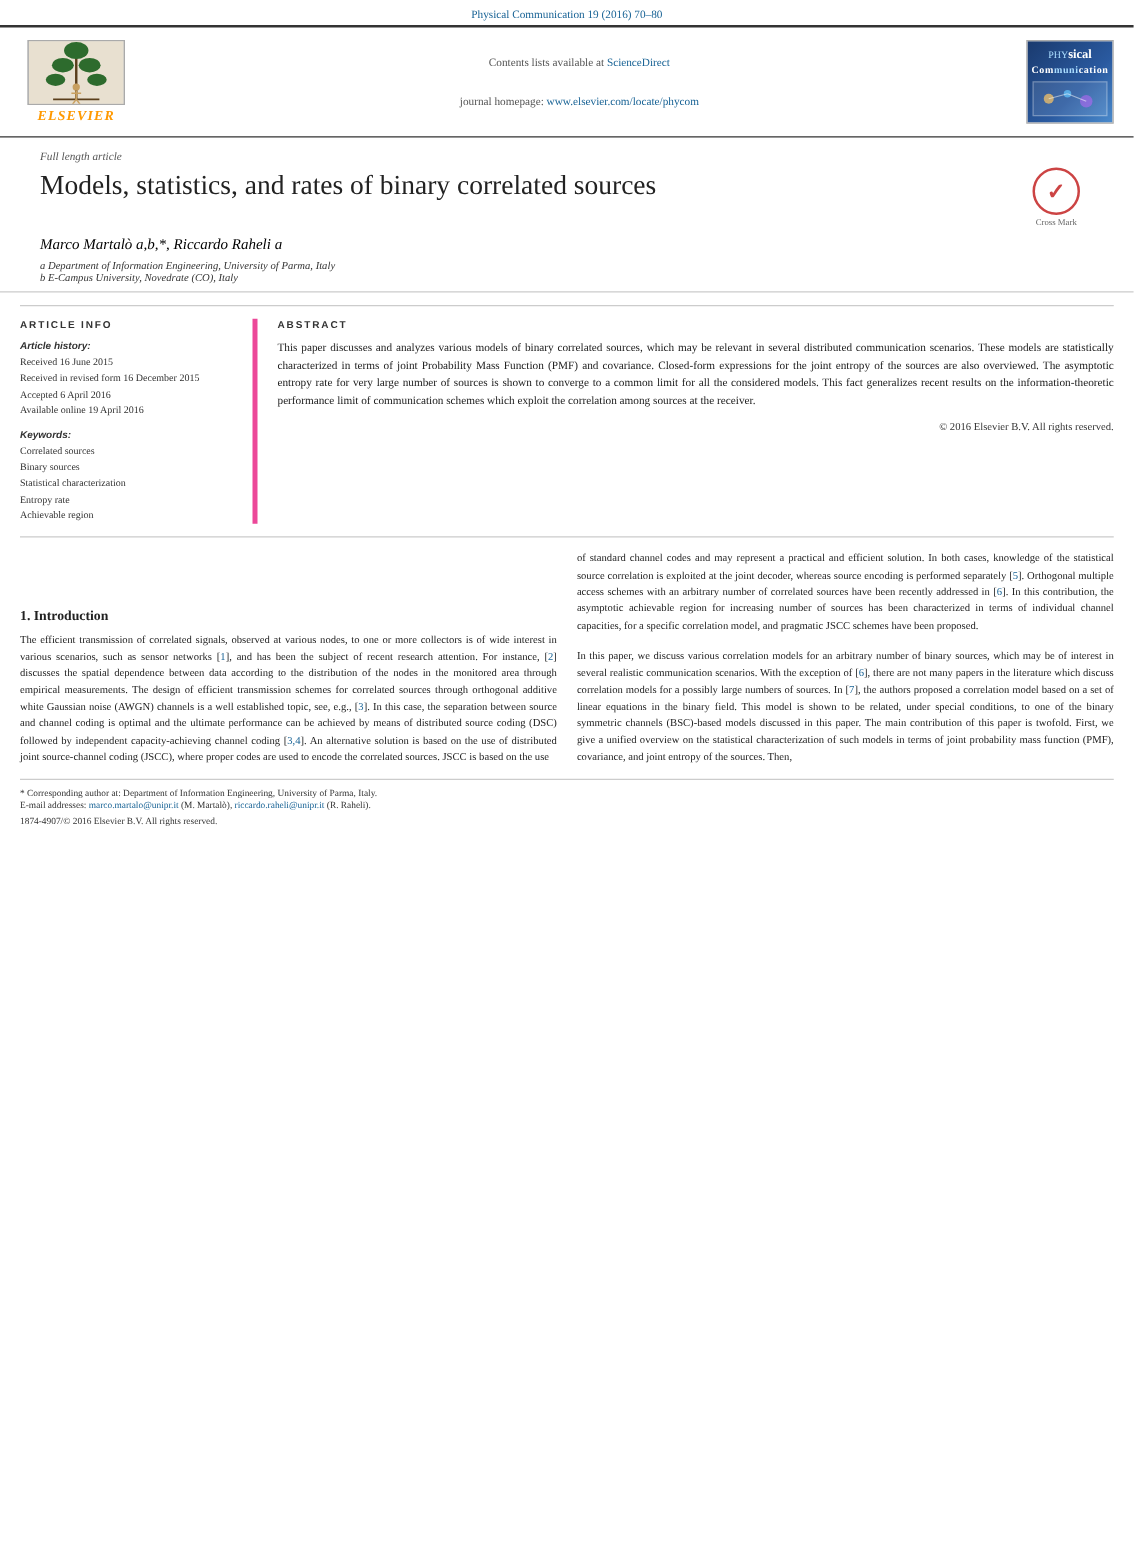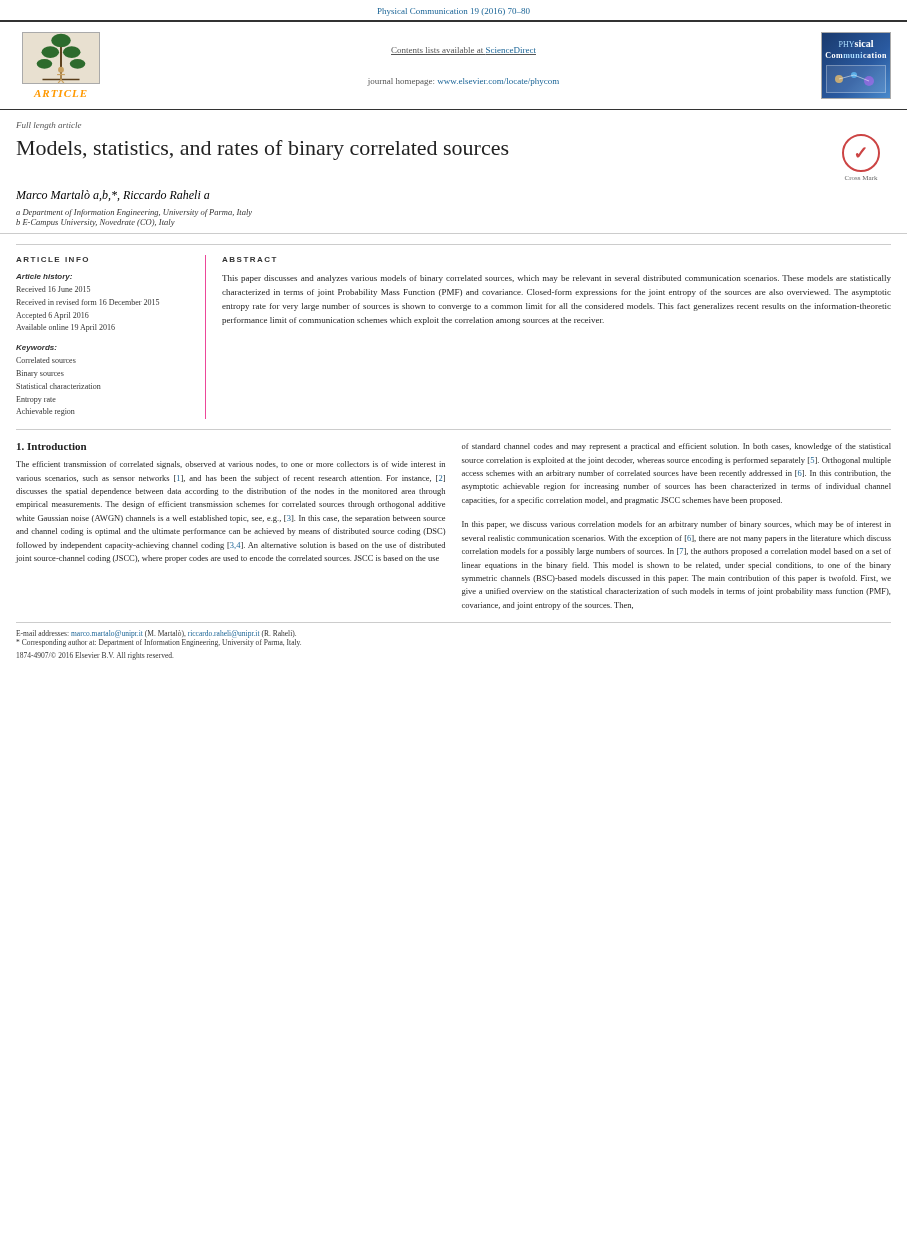--- a/index.html
+++ b/index.html
@@ -64,21 +64,20 @@
       display: flex;
       flex-direction: column;
       align-items: center;
       justify-content: center;
     }
 
     .contents-line {
       font-size: 9px;
       color: #555;
       margin-bottom: 21px;
-      text-decoration: underline;
     }
 
     .contents-line a { color: #1a6496; text-decoration: none; }
 
     .journal-title {
       font-size: 26px;
       font-weight: 300;
       color: #222;
       letter-spacing: 0.5px;
       margin-bottom: 6px;
@@ -99,21 +98,21 @@
       display: flex;
       flex-direction: column;
       align-items: center;
       justify-content: center;
       padding: 4px;
       color: white;
       font-size: 7px;
     }
 
     .article-header {
-      padding: 10px 16px 6px;
+      padding: 10px 32px 6px;
       border-bottom: 1px solid #ccc;
     }
 
     .full-length-label {
       font-size: 9px;
       color: #555;
       margin-bottom: 4px;
       font-style: italic;
     }
 
@@ -183,21 +182,21 @@
     .two-column {
       display: flex;
       padding: 0 16px;
       gap: 16px;
       margin-top: 8px;
     }
 
     .left-column {
       width: 190px;
       flex-shrink: 0;
-      border-right: 1px solid #ec4899;
+      border-right: 4px solid #ec4899;
       padding-right: 12px;
     }
 
     .right-column {
       flex: 1;
     }
 
     .section-label {
       font-size: 8px;
       font-family: Arial, sans-serif;
@@ -259,20 +258,21 @@
     }
 
     .body-section {
       display: flex;
       padding: 0 16px;
       gap: 16px;
     }
 
     .body-left {
       flex: 1;
+      margin-top: 47px;
     }
 
     .body-right {
       flex: 1;
     }
 
     .section-heading {
       font-size: 11px;
       font-weight: bold;
       color: #222;
@@ -334,21 +334,21 @@
         <ellipse cx="56" cy="32" rx="8" ry="5" fill="#2d6b2d"></ellipse>
         <line x1="20" y1="48" x2="58" y2="48" stroke="#5a3e1b" stroke-width="1.5"></line>
 
         <circle cx="39" cy="38" r="3" fill="#c8a060"></circle>
         <line x1="39" y1="41" x2="39" y2="48" stroke="#c8a060" stroke-width="1.5"></line>
         <line x1="35" y1="43" x2="43" y2="43" stroke="#c8a060" stroke-width="1.2"></line>
         <line x1="39" y1="48" x2="36" y2="52" stroke="#c8a060" stroke-width="1.2"></line>
         <line x1="39" y1="48" x2="42" y2="52" stroke="#c8a060" stroke-width="1.2"></line>
       </svg>
     </div>
-    <div class="logo-bottom">ARTICLE</div>
+    <div class="logo-bottom">ELSEVIER</div>
   </div>
 
   <div class="header-center">
     <div class="contents-line">
       <span>Contents lists available at </span><a href="#" style="color:#1a6496;">ScienceDirect</a>
     </div>
     <div class="homepage-line">
       <span>journal homepage: </span><a href="#" style="color:#1a6496;">www.elsevier.com/locate/phycom</a>
     </div>
   </div>
@@ -407,20 +407,21 @@
       <div class="keyword-item">Binary sources</div>
       <div class="keyword-item">Statistical characterization</div>
       <div class="keyword-item">Entropy rate</div>
       <div class="keyword-item">Achievable region</div>
     </div>
   </div>
 
   <div class="right-column">
     <div class="section-label">ABSTRACT</div>
     <div class="abstract-text">This paper discusses and analyzes various models of binary correlated sources, which may be relevant in several distributed communication scenarios. These models are statistically characterized in terms of joint Probability Mass Function (PMF) and covariance. Closed-form expressions for the joint entropy of the sources are also overviewed. The asymptotic entropy rate for very large number of sources is shown to converge to a common limit for all the considered models. This fact generalizes recent results on the information-theoretic performance limit of communication schemes which exploit the correlation among sources at the receiver.</div>
+    <div class="copyright-line">© 2016 Elsevier B.V. All rights reserved.</div>
   </div>
 </div>
 
 <hr class="divider">
 
 <div class="body-section">
   <div class="body-left">
     <div class="section-heading">1.  Introduction</div>
     <div class="body-text">
       The efficient transmission of correlated signals, observed at various nodes, to one or more collectors is of wide interest in various scenarios, such as sensor networks [<span class="ref">1</span>], and has been the subject of recent research attention. For instance, [<span class="ref">2</span>] discusses the spatial dependence between data according to the distribution of the nodes in the monitored area through empirical measurements. The design of efficient transmission schemes for correlated sources through orthogonal additive white Gaussian noise (AWGN) channels is a well established topic, see, e.g., [<span class="ref">3</span>]. In this case, the separation between source and channel coding is optimal and the ultimate performance can be achieved by means of distributed source coding (DSC) followed by independent capacity-achieving channel coding [<span class="ref">3,4</span>]. An alternative solution is based on the use of distributed joint source-channel coding (JSCC), where proper codes are used to encode the correlated sources. JSCC is based on the use
@@ -432,22 +433,22 @@
       of standard channel codes and may represent a practical and efficient solution. In both cases, knowledge of the statistical source correlation is exploited at the joint decoder, whereas source encoding is performed separately [<span class="ref">5</span>]. Orthogonal multiple access schemes with an arbitrary number of correlated sources have been recently addressed in [<span class="ref">6</span>]. In this contribution, the asymptotic achievable region for increasing number of sources has been characterized in terms of individual channel capacities, for a specific correlation model, and pragmatic JSCC schemes have been proposed.
     </div>
     <br>
     <div class="body-text">
       In this paper, we discuss various correlation models for an arbitrary number of binary sources, which may be of interest in several realistic communication scenarios. With the exception of [<span class="ref">6</span>], there are not many papers in the literature which discuss correlation models for a possibly large numbers of sources. In [<span class="ref">7</span>], the authors proposed a correlation model based on a set of linear equations in the binary field. This model is shown to be related, under special conditions, to one of the binary symmetric channels (BSC)-based models discussed in this paper. The main contribution of this paper is twofold. First, we give a unified overview on the statistical characterization of such models in terms of joint probability mass function (PMF), covariance, and joint entropy of the sources. Then,
     </div>
   </div>
 </div>
 
 <div class="footnote-section">
+  <div>* Corresponding author at: Department of Information Engineering, University of Parma, Italy.</div>
   <div>
     <span>E-mail addresses: </span><a href="#" style="color:#1a6496;">marco.martalo@unipr.it</a><span> (M. Martalò),</span>
     <a href="#" style="color:#1a6496;">riccardo.raheli@unipr.it</a><span> (R. Raheli).</span>
   </div>
-  <div>* Corresponding author at: Department of Information Engineering, University of Parma, Italy.</div>
 </div>
 
 <div class="doi-section">
   <div style="color:#333;">1874-4907/© 2016 Elsevier B.V. All rights reserved.</div>
 </div>
 
 </body></html>

